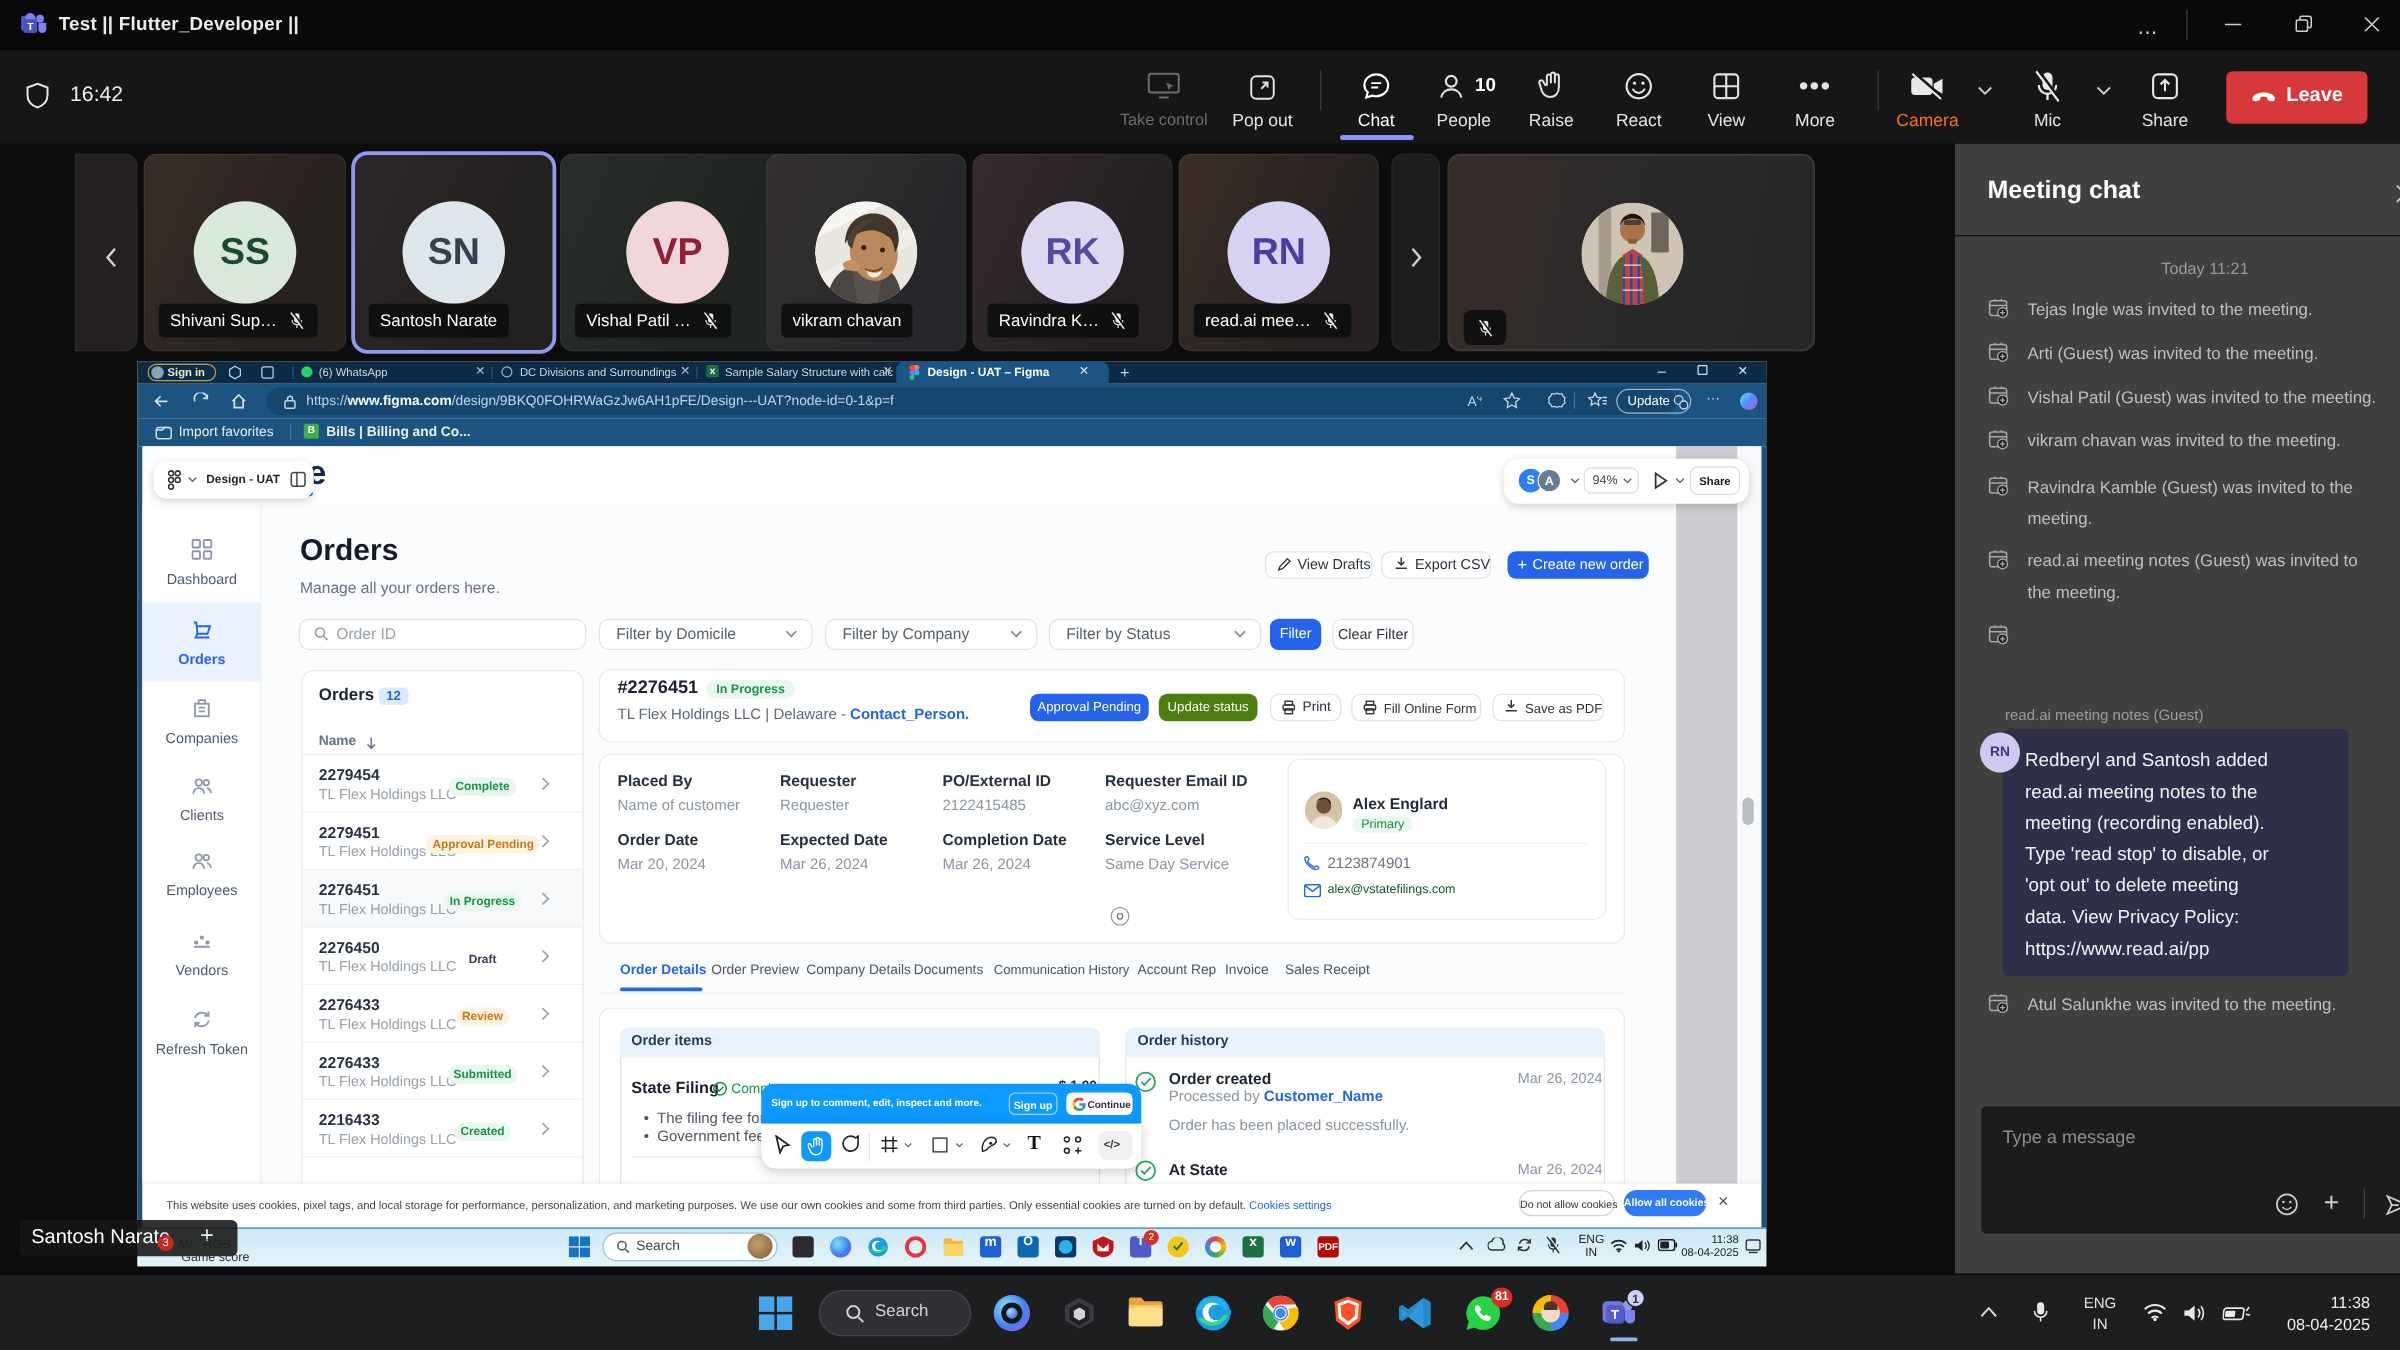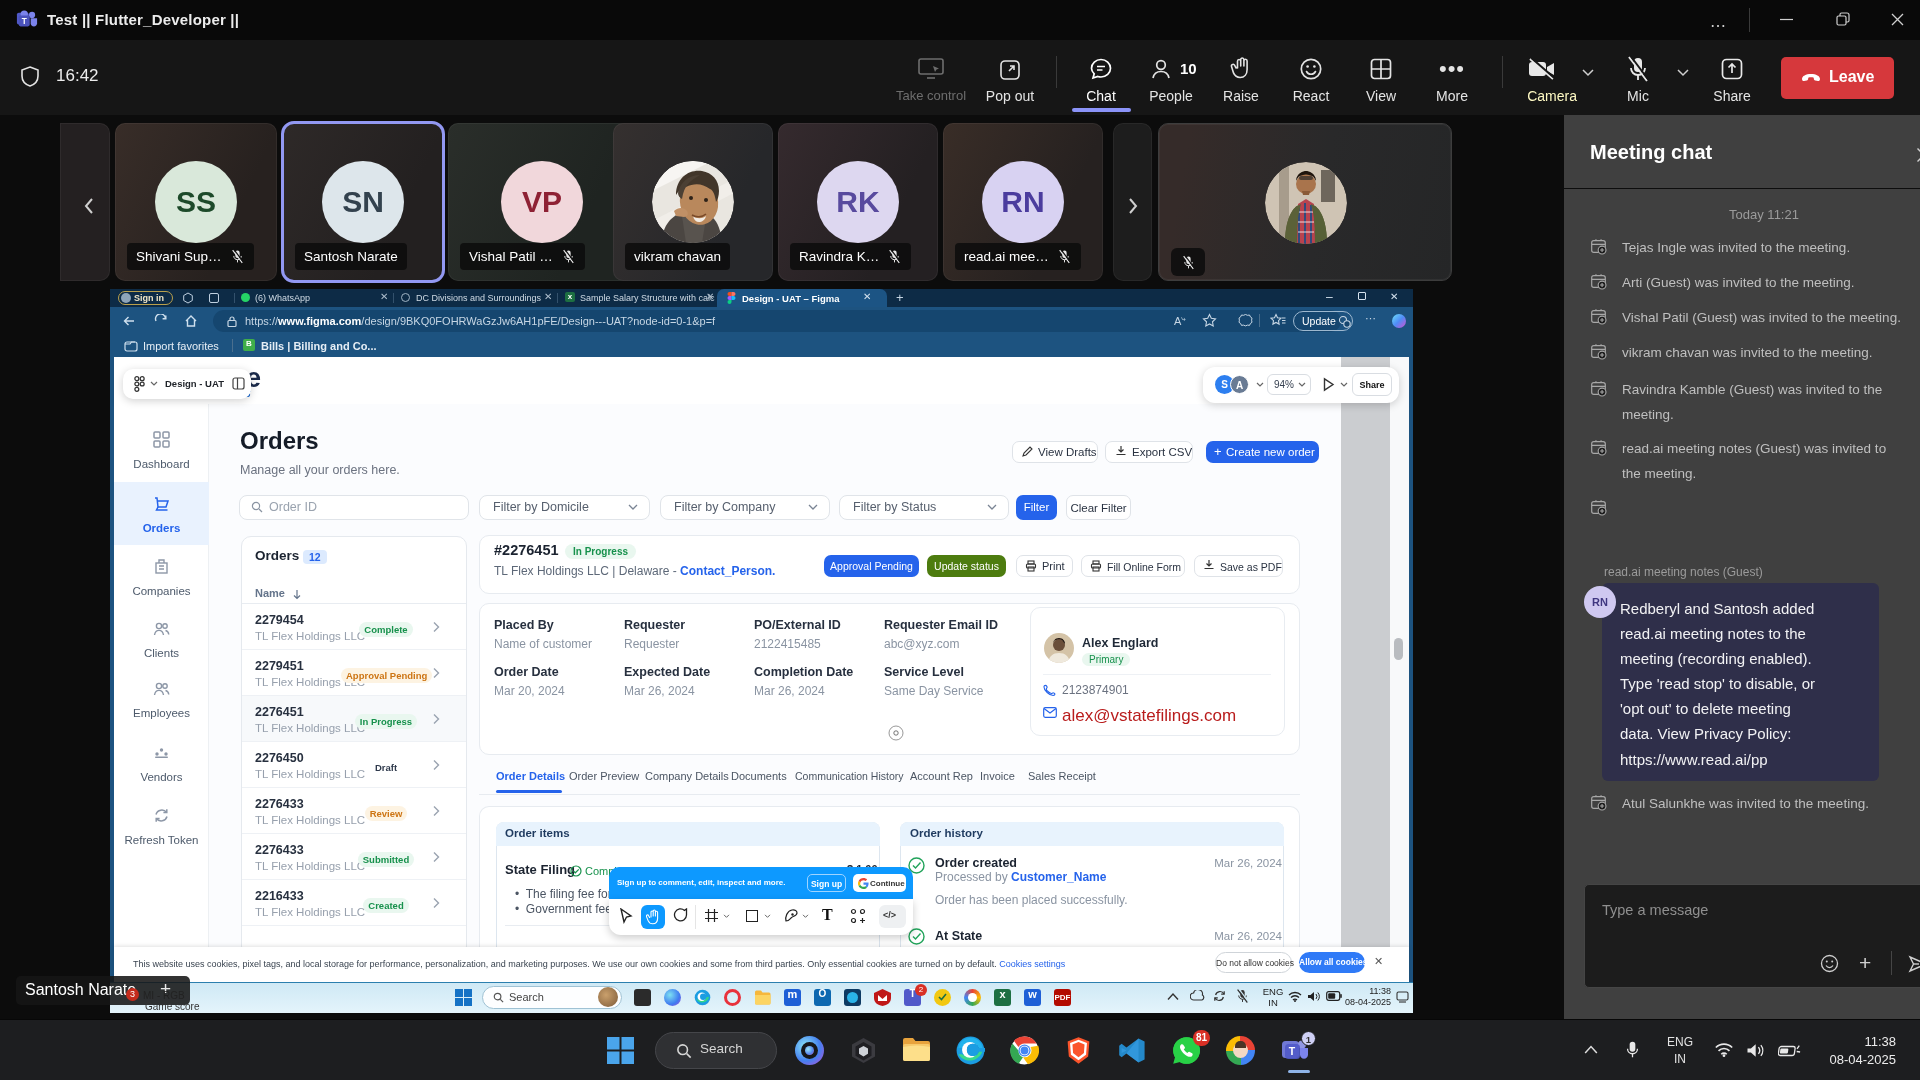--- a/index.html
+++ b/index.html
@@ -104,21 +104,21 @@
   <div class="abs" style="left:1417px;top:16px;width:70px;text-align:center;color:#e3e3e3;font-size:22px;letter-spacing:1px">•••</div>
   <div class="abs" style="left:1417px;top:48px;width:70px;text-align:center;color:#e4e4e4;font-size:14px">More</div>
   <div class="abs" style="left:1502px;top:16px;width:1px;height:32px;background:#3a3a3a"></div>
 
   <svg class="abs" style="left:1527px;top:16px" width="30" height="26" viewBox="0 0 30 26">
         <rect x="2" y="6" width="17" height="14" rx="3" fill="#e8e8e8"></rect>
         <path d="M20 11l7-4v12l-7-4z" fill="#e8e8e8"></path>
         <line x1="3" y1="3" x2="26" y2="23" stroke="#e8e8e8" stroke-width="2"></line>
         <line x1="4.4" y1="2" x2="27.4" y2="22" stroke="#161616" stroke-width="2"></line>
       </svg>
-  <div class="abs" style="left:1507px;top:48px;width:70px;text-align:right;color:#fef9c3;font-size:14px">Camera</div>
+  <div class="abs" style="left:1507px;top:48px;width:70px;text-align:center;color:#f97316;font-size:14px">Camera</div>
   <svg class="abs" style="left:1580px;top:24px" width="16" height="16" viewBox="0 0 16 16">
         <path d="M3 6l5 5 5-5" fill="none" stroke="#cfcfcf" stroke-width="1.5"></path>
       </svg>
 
   <svg class="abs" style="left:1626px;top:15px" width="24" height="28" viewBox="0 0 24 28">
         <rect x="8" y="3" width="8" height="14" rx="4" fill="#e8e8e8"></rect>
         <path d="M5 13c0 4 3 7 7 7s7-3 7-7" fill="none" stroke="#e8e8e8" stroke-width="1.8"></path>
         <line x1="12" y1="20" x2="12" y2="25" stroke="#e8e8e8" stroke-width="1.8"></line>
         <line x1="3" y1="2" x2="21" y2="26" stroke="#e8e8e8" stroke-width="2"></line>
         <line x1="4.6" y1="1" x2="22.6" y2="25" stroke="#161616" stroke-width="2"></line>
@@ -594,21 +594,21 @@
 <div class="abs" style="left:972px;top:296px;background:#e9f7ef;color:#17914c;font-size:10px;padding:1px 7px;border-radius:8px">Primary</div>
 <div class="abs" style="left:933px;top:317px;width:228px;height:1px;background:#eef1f5"></div>
 <svg class="abs" style="left:933px;top:327px" width="13" height="13" viewBox="0 0 13 13">
               <path d="M3 1.5c.5 0 1.5 1.5 1.5 2S3.5 5 3.5 5.5 5 8 6.5 9s2.5 1.5 3 1.5 1-1 1.5-1 2 1 2 1.5-1 1.5-2 1.5C7 12.5 1 7 1 3c0-1 1.5-1.5 2-1.5z" fill="none" stroke="#2563eb" stroke-width="1.2" transform="scale(.92)"></path>
             </svg>
 <div class="abs" style="left:952px;top:326px;color:#6b7280;font-size:12px">2123874901</div>
 <svg class="abs" style="left:933px;top:350px" width="14" height="11" viewBox="0 0 14 11">
               <rect x=".7" y=".7" width="12.6" height="9.6" rx="1.5" fill="none" stroke="#2563eb" stroke-width="1.2"></rect>
               <path d="M1 1.5l6 4.5 6-4.5" fill="none" stroke="#2563eb" stroke-width="1.2"></path>
             </svg>
-<div class="abs" style="left:952px;top:349px;color:#b91c1c;font-size:17px">alex@vstatefilings.com</div>
+<div class="abs" style="left:952px;top:349px;color:#14532d;font-size:10px">alex@vstatefilings.com</div>
 <svg class="abs" style="left:778px;top:368px" width="16" height="16" viewBox="0 0 16 16">
               <circle cx="8" cy="8" r="7" fill="none" stroke="#555" stroke-width="1" opacity=".6"></circle>
               <circle cx="8" cy="8" r="2.2" fill="none" stroke="#555" stroke-width="1" opacity=".8"></circle>
             </svg>
 
 <div class="abs" style="left:386px;top:413px;color:#2563eb;font-size:11px;font-weight:bold">Order Details</div>
 <div class="abs" style="left:386px;top:433px;width:66px;height:3px;background:#2563eb;border-radius:2px"></div>
 <div class="abs" style="left:459px;top:413px;color:#4b5563;font-size:11px">Order Preview</div>
 <div class="abs" style="left:535px;top:413px;color:#4b5563;font-size:11px">Company Details</div>
 <div class="abs" style="left:621px;top:413px;color:#4b5563;font-size:11px">Documents</div>

